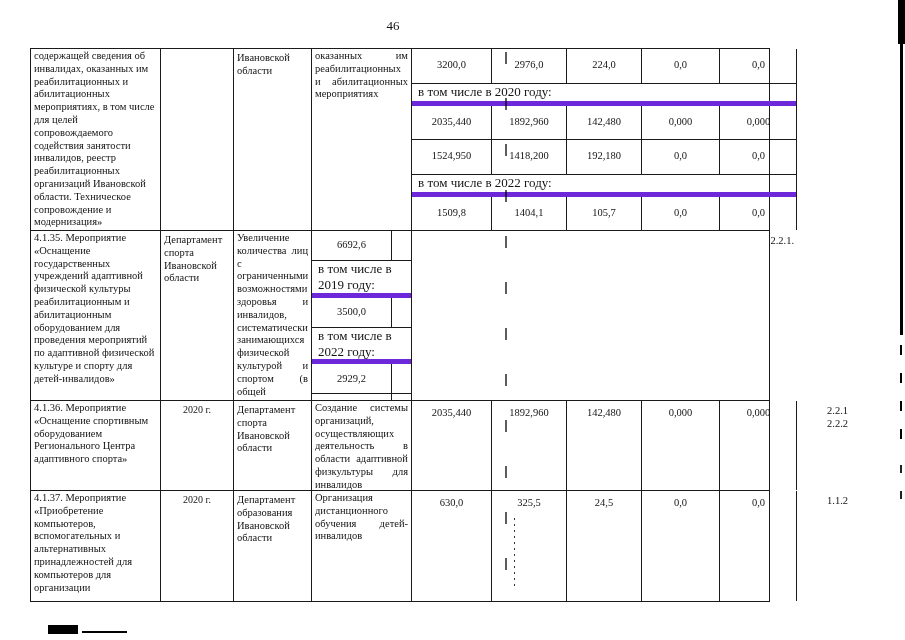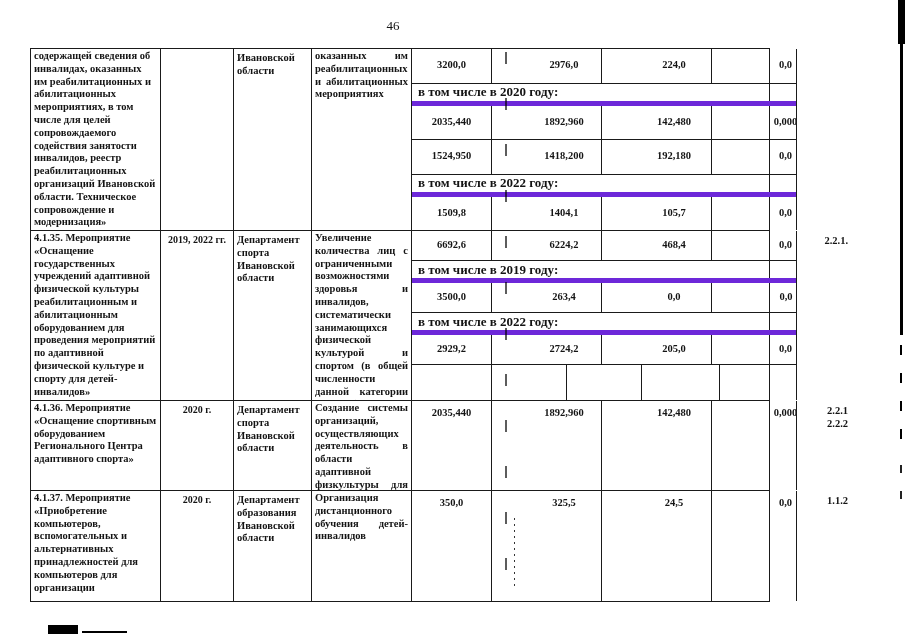--- a/index.html
+++ b/index.html
@@ -12,21 +12,20 @@
     overflow:hidden;
   }
   .page-number {
     position:absolute; top:18px; left:0; width:786px;
     text-align:center; font-size:13px;
   }
   .doc-table {
     position:absolute; left:30px; top:48px; width:740px;
     border:1px solid #1a1a1a;
     background:#fff;
-    font-weight:bold;
   }
   .t-row {
     display:grid;
     grid-template-columns:130px 73px 78px 100px 385px 54px;
     border-bottom:1px solid #1a1a1a;
   }
   .t-row:last-child { border-bottom:none; }
   .cell {
     border-right:1px solid #1a1a1a;
     font-size:10.5px; line-height:1.22;
@@ -38,21 +37,20 @@
   .cell.years { text-align:center; padding-top:3px; font-size:10px; }
   .cell.dept { padding-top:3px; }
   .cell.result { text-align:justify; }
   .cell.ref { text-align:right; padding-top:4px; white-space:pre-line; }
   .cell.numeric { padding:0; display:flex; flex-direction:column; }
 
   .sub-values {
     display:grid; grid-template-columns:80px 75px 75px 78px 77px;
     border-bottom:1px solid #1a1a1a;
     flex:1 1 auto;
-    gap:35px;
   }
   .sub-values.fixed { flex:0 0 30px; }
   .sub-values.single { flex:1 1 auto; border-bottom:none; }
   .num {
     border-right:1px solid #1a1a1a;
     display:flex; align-items:center; justify-content:center;
     font-size:10.5px;
   }
   .num:last-child { border-right:none; }
   .single .num { align-items:flex-start; padding-top:6px; }
@@ -128,21 +126,20 @@
         <div class="num">105,7</div>
         <div class="num">0,0</div>
         <div class="num">0,0</div>
       </div>
     </div>
     <div class="cell ref"></div>
   </div>
 
   <div class="t-row" style="height:170px">
     <div class="cell name">4.1.35. Мероприятие «Оснащение государственных учреждений адаптивной физической культуры реабилитационным и абилитационным оборудованием для проведения мероприятий по адаптивной физической культуре и спорту для детей-инвалидов»</div>
-    <div class="cell years">2019, 2022 гг.</div>
     <div class="cell dept">Департамент спорта Ивановской области</div>
     <div class="cell result">Увеличение количества лиц с ограниченными возможностями здоровья и инвалидов, систематически занимающихся физической культурой и спортом (в общей численности данной категории граждан), до 200 чел.</div>
     <div class="cell numeric">
       <div class="sub-values fixed">
         <div class="num">6692,6</div>
         <div class="num">6224,2</div>
         <div class="num">468,4</div>
         <div class="num">0,0</div>
         <div class="num">0,0</div>
       </div>
@@ -190,21 +187,21 @@
 2.2.2</div>
   </div>
 
   <div class="t-row" style="height:110px">
     <div class="cell name">4.1.37. Мероприятие «Приобретение компьютеров, вспомогательных и альтернативных принадлежностей для компьютеров для организации</div>
     <div class="cell years">2020 г.</div>
     <div class="cell dept">Департамент образования Ивановской области</div>
     <div class="cell result">Организация дистанционного обучения детей-инвалидов</div>
     <div class="cell numeric">
       <div class="sub-values single">
-        <div class="num">350,0</div>
+        <div class="num">630,0</div>
         <div class="num">325,5</div>
         <div class="num">24,5</div>
         <div class="num">0,0</div>
         <div class="num">0,0</div>
       </div>
     </div>
     <div class="cell ref">1.1.2</div>
   </div>
 
 </div>

